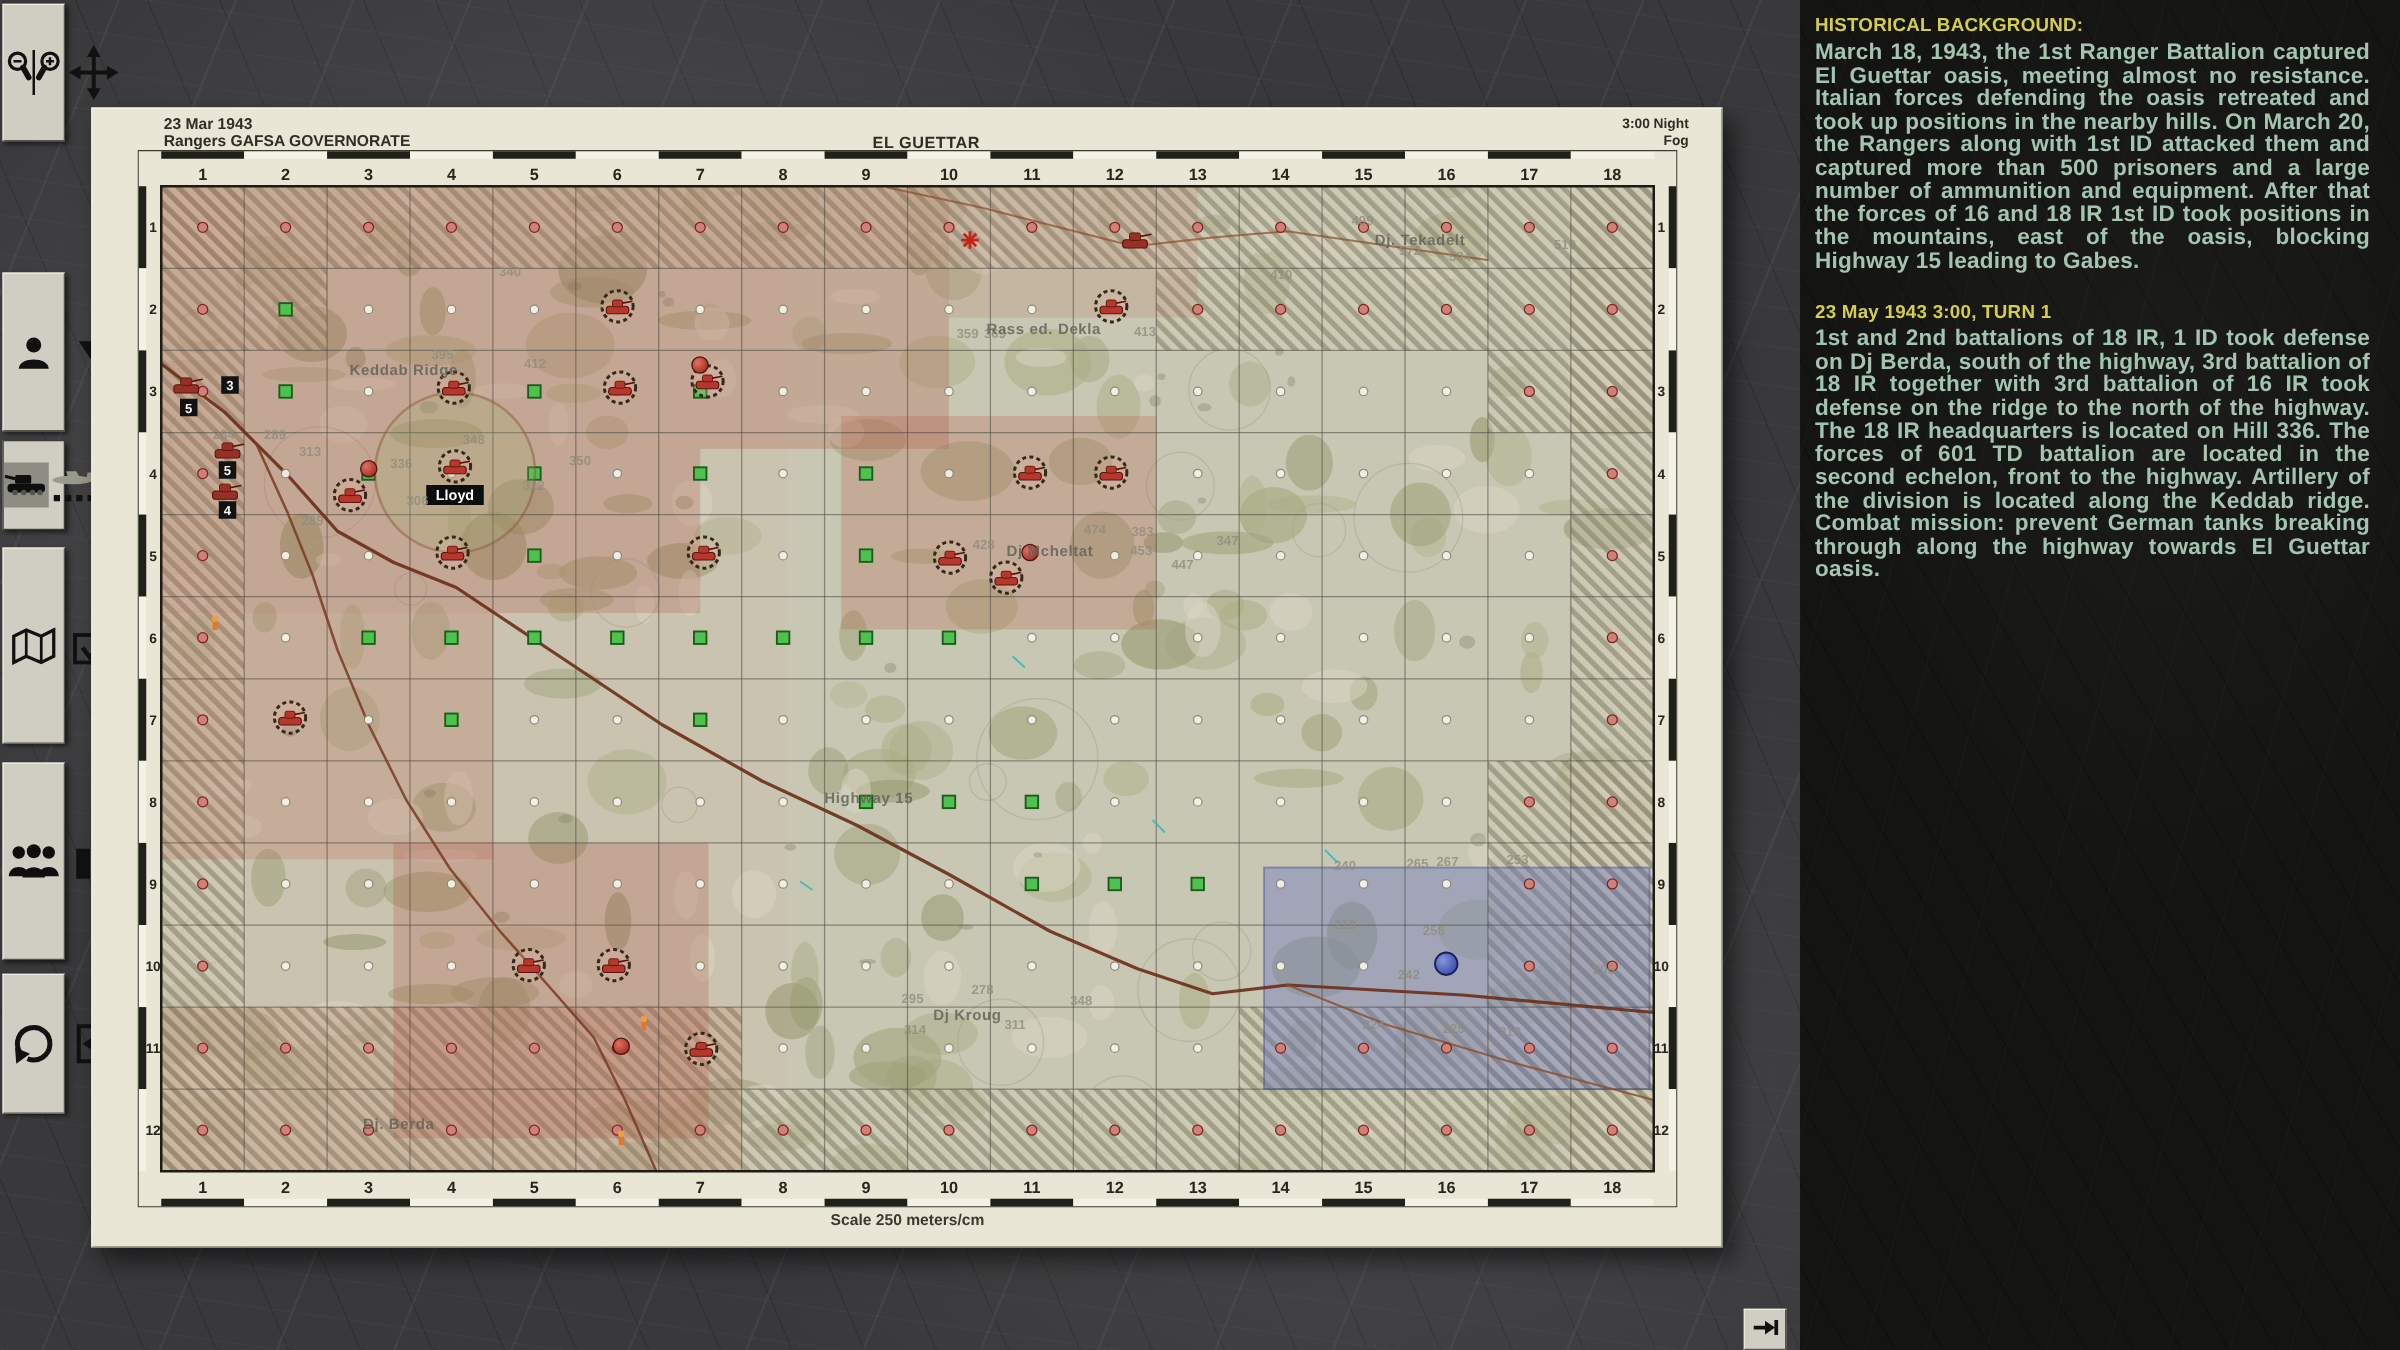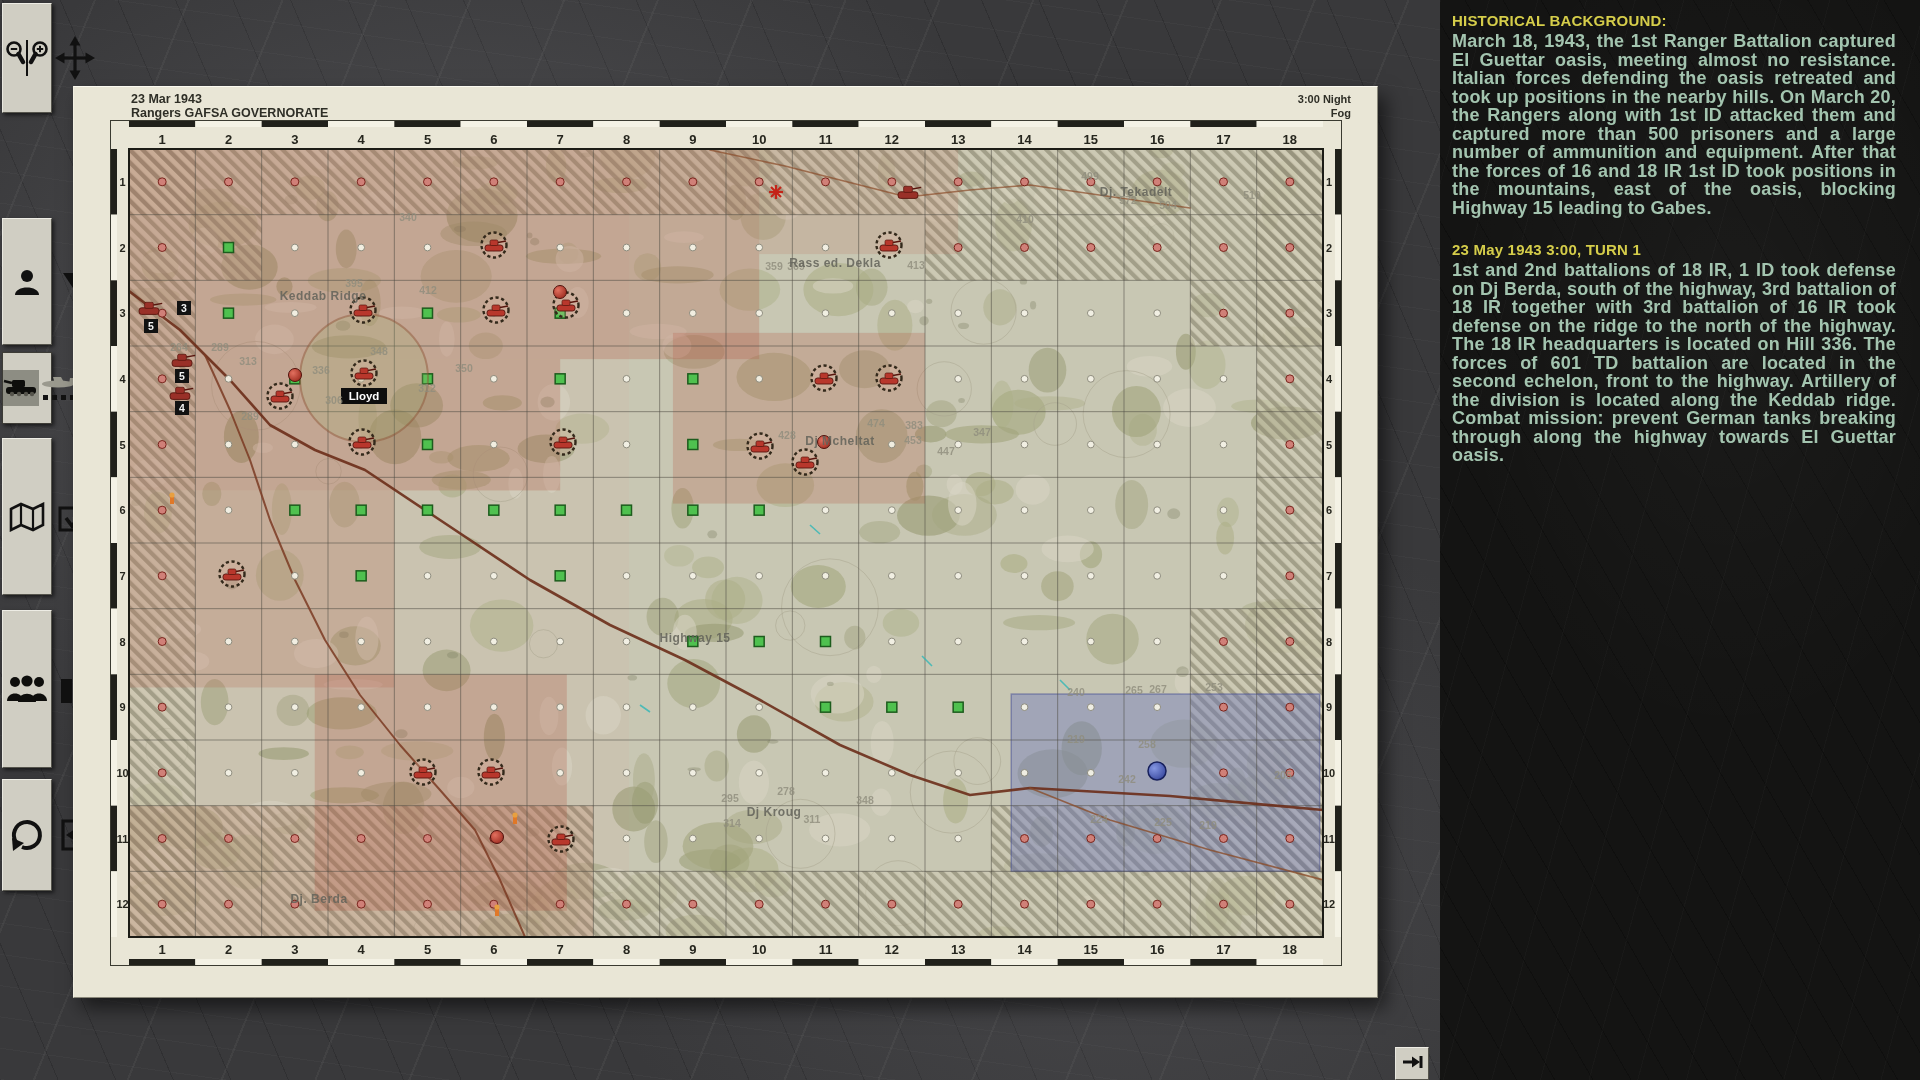--- a/index.html
+++ b/index.html
@@ -242,20 +242,21 @@
         <polygon points="10,17 19,11 19,23" fill="#111"></polygon>
         <line x1="34" y1="12" x2="34" y2="22" stroke="#111" stroke-width="3"></line>
       </svg>
     </span>
   </div>
 </div>
 
 <div class="map-paper">
   <div class="map-header">
     <div class="mh-left"><span>23 Mar 1943</span><br><span>Rangers GAFSA GOVERNORATE</span></div>
+    <div class="mh-center">EL GUETTAR</div>
     <div class="mh-right"><span>3:00 Night</span><br><span>Fog</span></div>
   </div>
   <svg id="map-svg" width="1232" height="846">
       <defs>
         <pattern id="hatch" patternUnits="userSpaceOnUse" width="9" height="9" patternTransform="rotate(-45)">
           <rect width="9" height="9" fill="#d3cdb6" opacity="0.5"></rect>
           <rect width="4.2" height="9" fill="#8f8c75" opacity="0.85"></rect>
         </pattern>
         <radialGradient id="ballGrad" cx="0.35" cy="0.35" r="0.9">
           <stop offset="0" stop-color="#e2705f"></stop>
@@ -1093,20 +1094,21 @@
         <text x="725" y="147" font-size="12" fill="#63635a" text-anchor="middle" opacity="0.85" letter-spacing=".5">Rass ed. Dekla</text>
         <text x="730" y="325" font-size="12" fill="#63635a" text-anchor="middle" opacity="0.85" letter-spacing=".5">Dj Mcheltat</text>
         <text x="1026" y="76" font-size="12" fill="#63635a" text-anchor="middle" opacity="0.85" letter-spacing=".5">Dj. Tekadelt</text>
         <text x="585" y="522" font-size="12" fill="#63635a" text-anchor="middle" opacity="0.85" letter-spacing=".5">Highway 15</text>
         <text x="664" y="696" font-size="12" fill="#63635a" text-anchor="middle" opacity="0.85" letter-spacing=".5">Dj Kroug</text>
         <text x="209" y="783" font-size="12" fill="#63635a" text-anchor="middle" opacity="0.85" letter-spacing=".5">Dj. Berda</text>
         <circle cx="1047" cy="651" r="9" fill="url(#blueGrad)" stroke="#17205c" stroke-width="1.5"></circle>
       </g>
       <rect x="19" y="29" width="1194" height="788" fill="none" stroke="#1c1c16" stroke-width="2"></rect>
     </svg>
+  <div class="scale">Scale 250 meters/cm</div>
 </div>
 
 <div class="info-panel">
   <div>
     <p class="section-title">HISTORICAL BACKGROUND:</p>
     <p class="section-body">March 18, 1943, the 1st Ranger Battalion captured El Guettar oasis, meeting almost no resistance. Italian forces defending the oasis retreated and took up positions in the nearby hills. On March 20, the Rangers along with 1st ID attacked them and captured more than 500 prisoners and a large number of ammunition and equipment. After that the forces of 16 and 18 IR 1st ID took positions in the mountains, east of the oasis, blocking Highway 15 leading to Gabes.</p>
   </div>
   <div>
     <p class="section-title">23 May 1943  3:00, TURN 1</p>
     <p class="section-body">1st and 2nd battalions of 18 IR, 1 ID took defense on Dj Berda, south of the highway, 3rd battalion of 18 IR together with 3rd battalion of 16 IR took defense on the ridge to the north of the highway. The 18 IR headquarters is located on Hill 336. The forces of 601 TD battalion are located in the second echelon, front to the highway. Artillery of the division is located along the Keddab ridge. Combat mission: prevent German tanks breaking through along the highway towards El Guettar oasis.</p>

